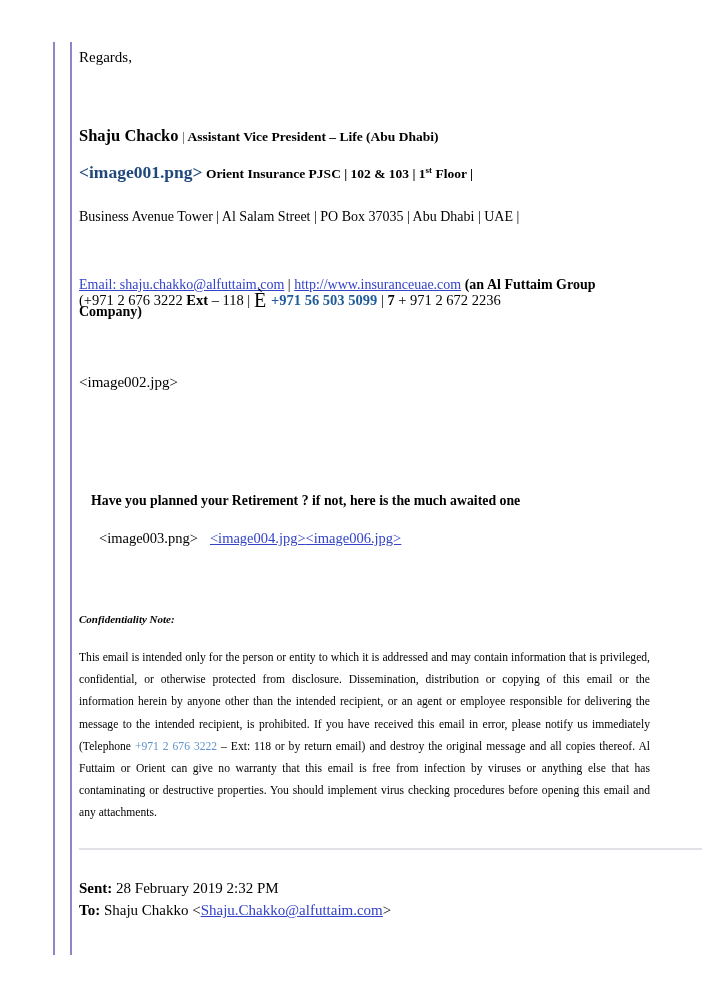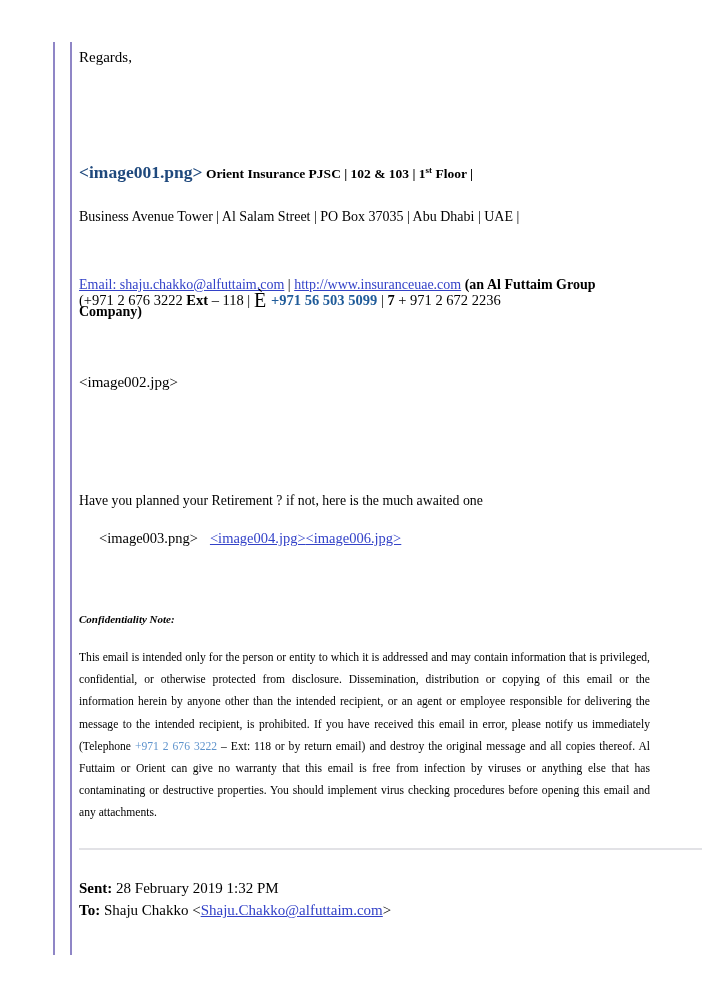--- a/index.html
+++ b/index.html
@@ -23,21 +23,21 @@
   #emailline{top:247px;font-size:14px;width:577px;line-height:27px;margin-top:24px;}
   .lnk{color:#3342c8;text-decoration:underline;cursor:pointer;}
   .grp{font-weight:bold;}
   #phoneline{top:292px;font-size:14.5px;}
   .pl-light{color:#000000;}
   .pl-ext{font-weight:bold;}
   .ph-icon{font-size:20px;line-height:14px;vertical-align:-2px;}
   .pl-mob{color:#1f5b99;font-weight:bold;}
   .fx-icon{font-weight:bold;}
   #img002{top:374px;font-size:15px;}
-  #retire{top:493px;font-weight:normal;font-size:13.8px;}
+  #retire{top:493px;font-weight:bold;font-size:13.8px;margin-left:12px;}
   #imgsline{top:530px;font-size:14.5px;margin-left:20px;}
   .gap-left{margin-left:12px;}
   #likeus{left:307px;top:571px;font-weight:bold;font-size:14.5px;}
   #confnote{top:613px;font-weight:bold;font-style:italic;font-size:11px;}
   #disclaimer{top:647px;width:571px;font-size:11.6px;line-height:22.2px;text-align:justify;}
   .d-phone{color:#5e93cc;}
   #divider{top:848px;left:79px;width:623px;height:2px;background:#e2e2e6;}
   #replyhdr{top:877px;font-size:15px;line-height:22.3px;}
   .lbl{font-weight:bold;}
 </style>
@@ -45,20 +45,21 @@
 <body>
 
 <div class="page">
   <div class="clip">
 
     <div class="vbar vbar-outer"></div>
     <div class="vbar vbar-inner"></div>
 
     <div class="line" id="regards">Regards,</div>
 
+    <div class="line" id="nameline"><span class="name">Shaju Chacko</span><span class="npipe"> | </span><span class="ntitle">Assistant Vice President – Life (Abu Dhabi)</span></div>
 
     <div class="line" id="img001line"><span class="img001">&lt;image001.png&gt;</span><span class="comp"><span> Orient Insurance PJSC | 102 &amp; 103 | 1</span><sup>st</sup><span> Floor |</span></span></div>
 
     <div class="line" id="address">Business Avenue Tower | Al Salam Street | PO Box 37035 | Abu Dhabi | UAE |</div>
 
     <div class="line" id="emailline"><span class="lnk">Email: shaju.chakko@alfuttaim.com</span><span> | </span><span class="lnk">http://www.insuranceuae.com</span><span class="grp"> (an Al Futtaim Group Company)</span></div>
 
     <div class="line" id="phoneline"><span class="pl-light">(+971 2 676 3222 </span><span class="pl-ext">Ext </span><span>– 118 | </span><span class="ph-icon">È </span><span class="pl-mob">+971 56 503 5099</span><span> | </span><span class="fx-icon">7 </span><span class="pl-light">+ 971 2 672 2236</span></div>
 
     <div class="line" id="img002">&lt;image002.jpg&gt;</div>
@@ -68,18 +69,18 @@
     <div class="line" id="imgsline"><span>&lt;image003.png&gt;</span><span class="lnk gap-left">&lt;image004.jpg&gt;</span><span class="lnk">&lt;image006.jpg&gt;</span></div>
 
 
     <div class="line" id="confnote">Confidentiality Note:</div>
 
     <div class="line" id="disclaimer"><span>This email is intended only for the person or entity to which it is addressed and may contain information that is privileged, confidential, or otherwise protected from disclosure. Dissemination, distribution or copying of this email or the information herein by anyone other than the intended recipient, or an agent or employee responsible for delivering the message to the intended recipient, is prohibited. If you have received this email in error, please notify us immediately (Telephone </span><span class="d-phone">+971 2 676 3222</span><span> – Ext: 118 or by return email) and destroy the original message and all copies thereof. Al Futtaim or Orient can give no warranty that this email is free from infection by viruses or anything else that has contaminating or destructive properties. You should implement virus checking procedures before opening this email and any attachments.</span></div>
 
     <div class="line" id="divider"></div>
 
     <div class="line" id="replyhdr">
-      <div><span class="lbl">Sent:</span><span> 28 February 2019 1:32 PM</span></div>
+      <div><span class="lbl">Sent:</span><span> 28 February 2019 2:32 PM</span></div>
       <div><span class="lbl">To:</span><span> Shaju Chakko &lt;</span><span class="lnk">Shaju.Chakko@alfuttaim.com</span><span>&gt;</span></div>
     </div>
 
   </div>
 </div>
 
 </body></html>

